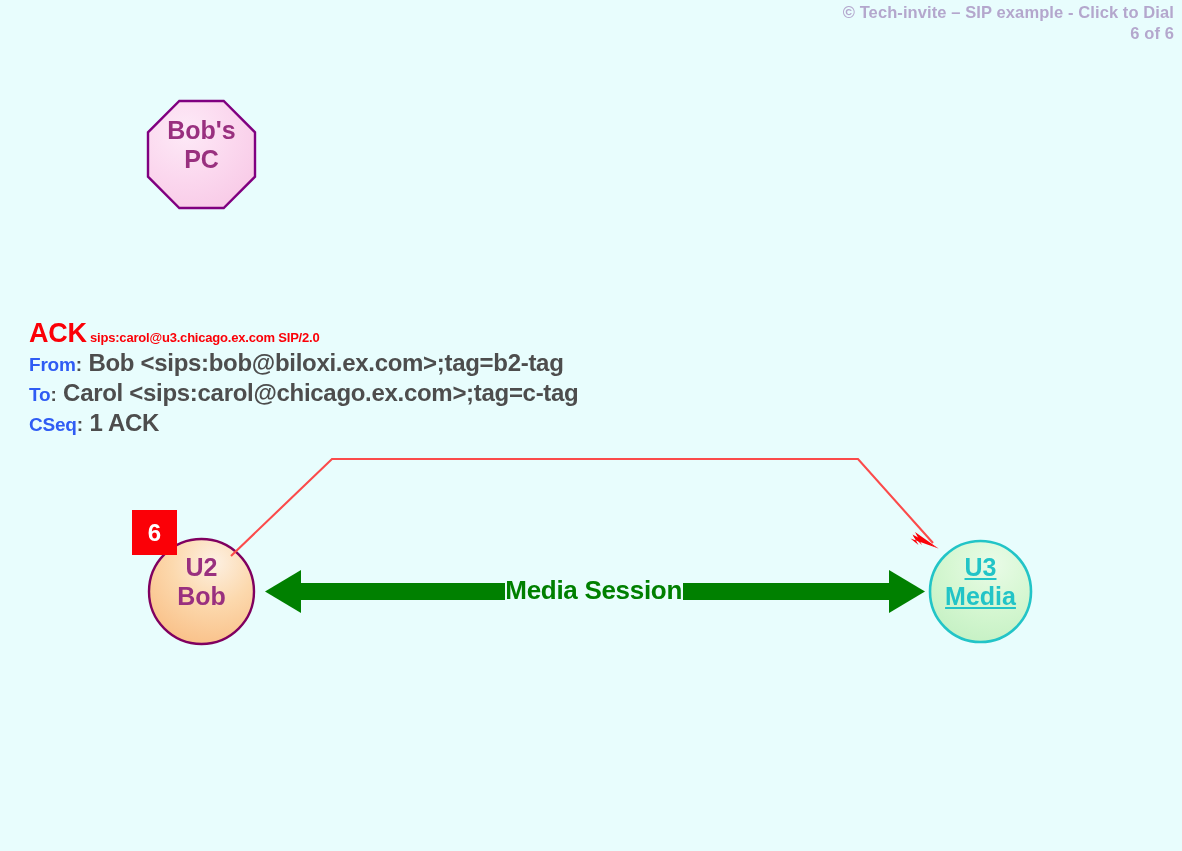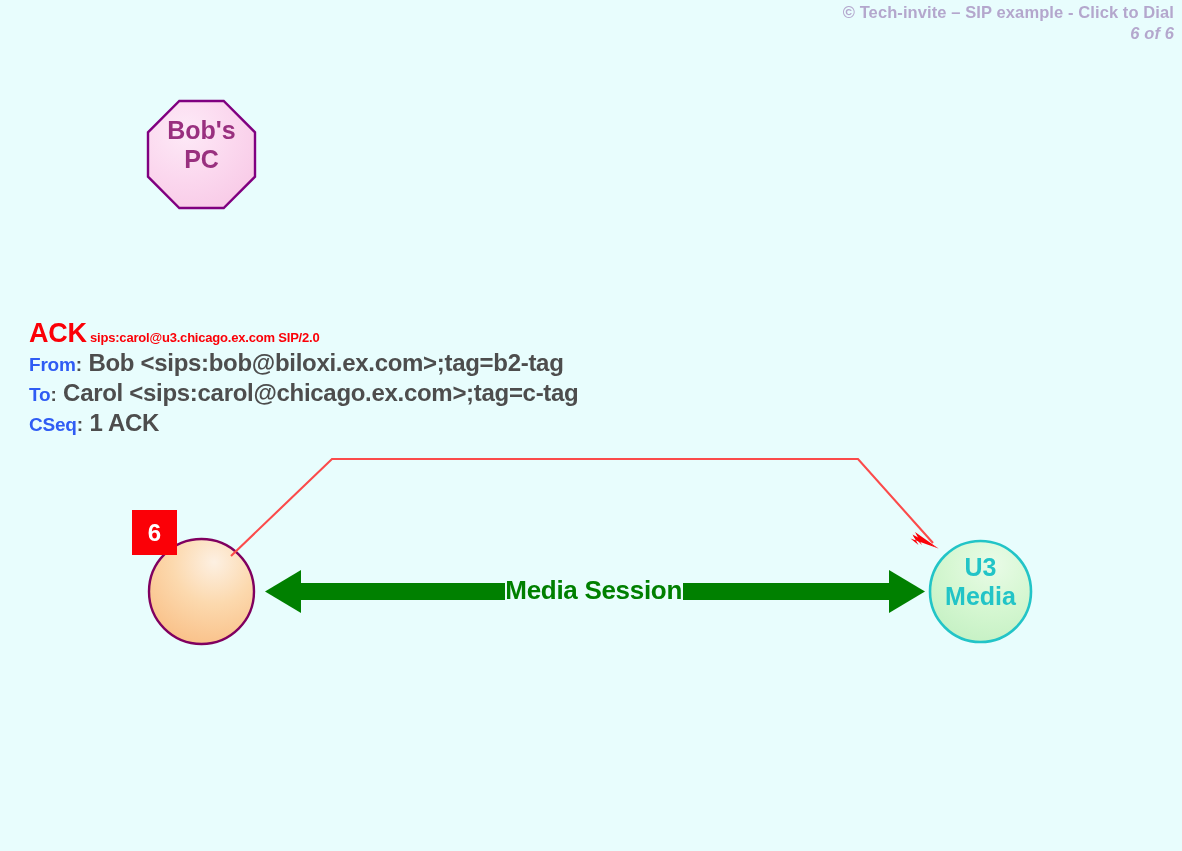--- a/index.html
+++ b/index.html
@@ -26,21 +26,21 @@
     position: absolute;
     right: 8px;
     text-align: right;
     color: #b4a7cd;
     font-size: 16.5px;
     font-weight: bold;
     letter-spacing: 0.1px;
     white-space: nowrap;
   }
   #hdr-title { top: 3px; }
-  #hdr-page  { top: 24px; font-style: italic; }
+  #hdr-page  { top: 24px; }
 
   
   #sip-block {
     position: absolute;
     left: 29px;
     top: 318px;
     white-space: nowrap;
   }
   .sip-line {
     line-height: 30px;
@@ -93,20 +93,21 @@
   }
   #u2-label {
     left: 148px; top: 553px; width: 107px;
     color: #99307f;
     font-size: 25px;
   }
   #u3-label {
     left: 929px; top: 553px; width: 103px;
     color: #22c4c7;
     font-size: 25px;
+    text-decoration: underline;
   }
 
   
   #step-badge {
     position: absolute;
     left: 132px;
     top: 510px;
     width: 45px;
     height: 45px;
     background: #fb0007;
@@ -181,20 +182,24 @@
     <polyline points="231,556 332,459 858,459 933,543" fill="none" stroke="#fb4b4b" stroke-width="2.1" stroke-linejoin="miter"></polyline>
     <polygon points="938.5,548.5 915,532 922,545 913,536" fill="#fb0007"></polygon>
     <path d="M 938.5 548.5 L 912.5 534.5 L 918.5 545.0 L 910.5 538.5 Z" fill="#fb0007"></path>
   </svg>
 
   <div class="node-label" id="bobs-pc-label">
     <div>Bob's</div>
     <div>PC</div>
   </div>
 
+  <div class="node-label" id="u2-label">
+    <div>U2</div>
+    <div>Bob</div>
+  </div>
 
   <div class="node-label" id="u3-label">
     <div>U3</div>
     <div>Media</div>
   </div>
 
   <div id="step-badge">6</div>
 
   <div id="media-label">Media Session</div>
 

